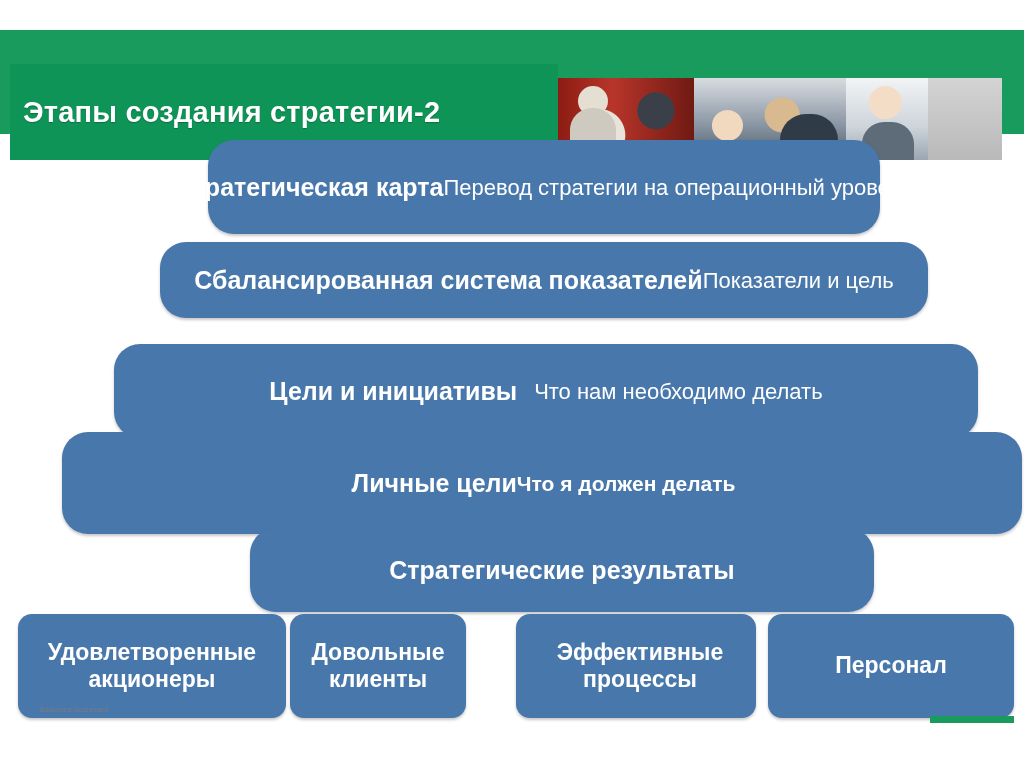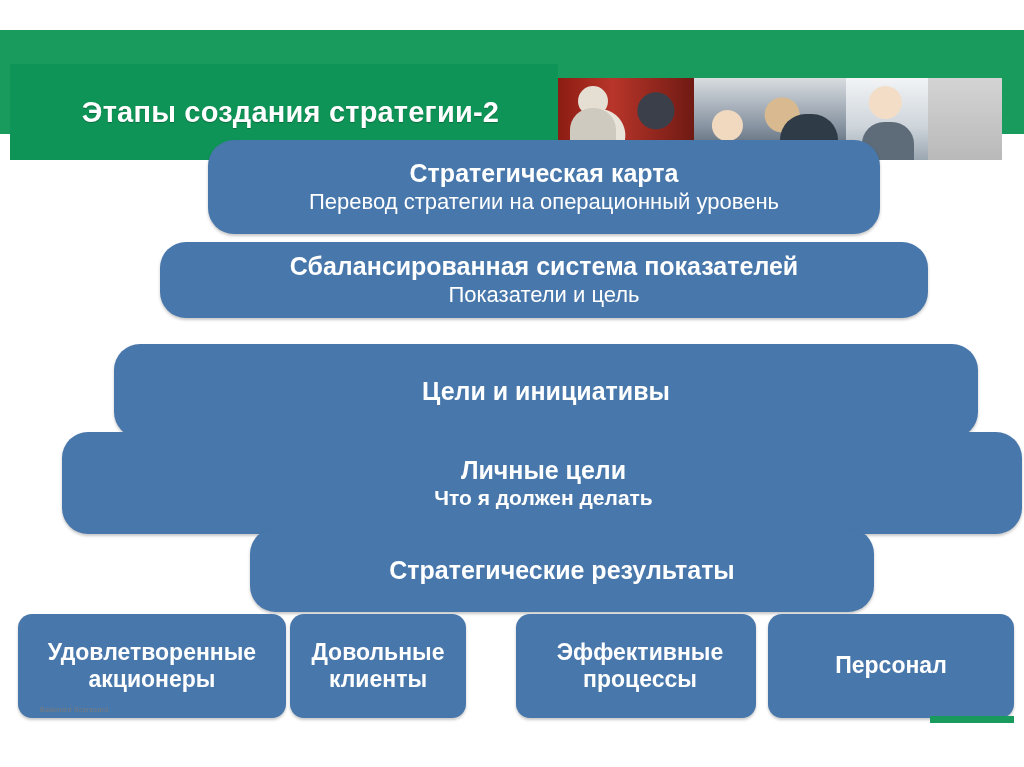--- a/index.html
+++ b/index.html
@@ -45,21 +45,20 @@
   }
   .header-title-box {
     position: absolute;
     left: 0;
     top: 0;
     width: 548px;
     height: 96px;
     background: #0f9457;
     display: flex;
     align-items: center;
-    justify-content: center;
   }
   .header-title {
     color: #ffffff;
     font-size: 29px;
     font-weight: bold;
     letter-spacing: 0.2px;
     padding-left: 13px;
     white-space: nowrap;
     text-shadow: 0 1px 1px rgba(0,0,0,0.25);
   }
@@ -140,21 +139,21 @@
     left: 0;
     top: 140px;
     width: 1024px;
   }
   .row {
     position: absolute;
     background: #4877ab;
     border-radius: 26px;
     box-shadow: 0 2px 3px rgba(0,0,0,0.22);
     display: flex;
-    flex-direction: column;
+    flex-direction: row;
     align-items: center;
     justify-content: center;
     color: #ffffff;
     text-align: center;
     box-sizing: border-box;
     padding: 4px 14px;
   }
   .row .line1 {
     font-size: 25px;
     font-weight: bold;
@@ -251,20 +250,21 @@
       <div class="line2">Перевод стратегии на операционный уровень</div>
     </div>
 
     <div class="row r2">
       <div class="line1">Сбалансированная система показателей</div>
       <div class="line2">Показатели и цель</div>
     </div>
 
     <div class="row r3">
       <div class="line1">Цели и инициативы</div>
+      <div class="line2">Что нам необходимо делать</div>
     </div>
 
     <div class="row r4">
       <div class="line1">Личные цели</div>
       <div class="line2">Что я должен делать</div>
     </div>
 
     <div class="row r5">
       <div class="line1">Стратегические результаты</div>
     </div>

